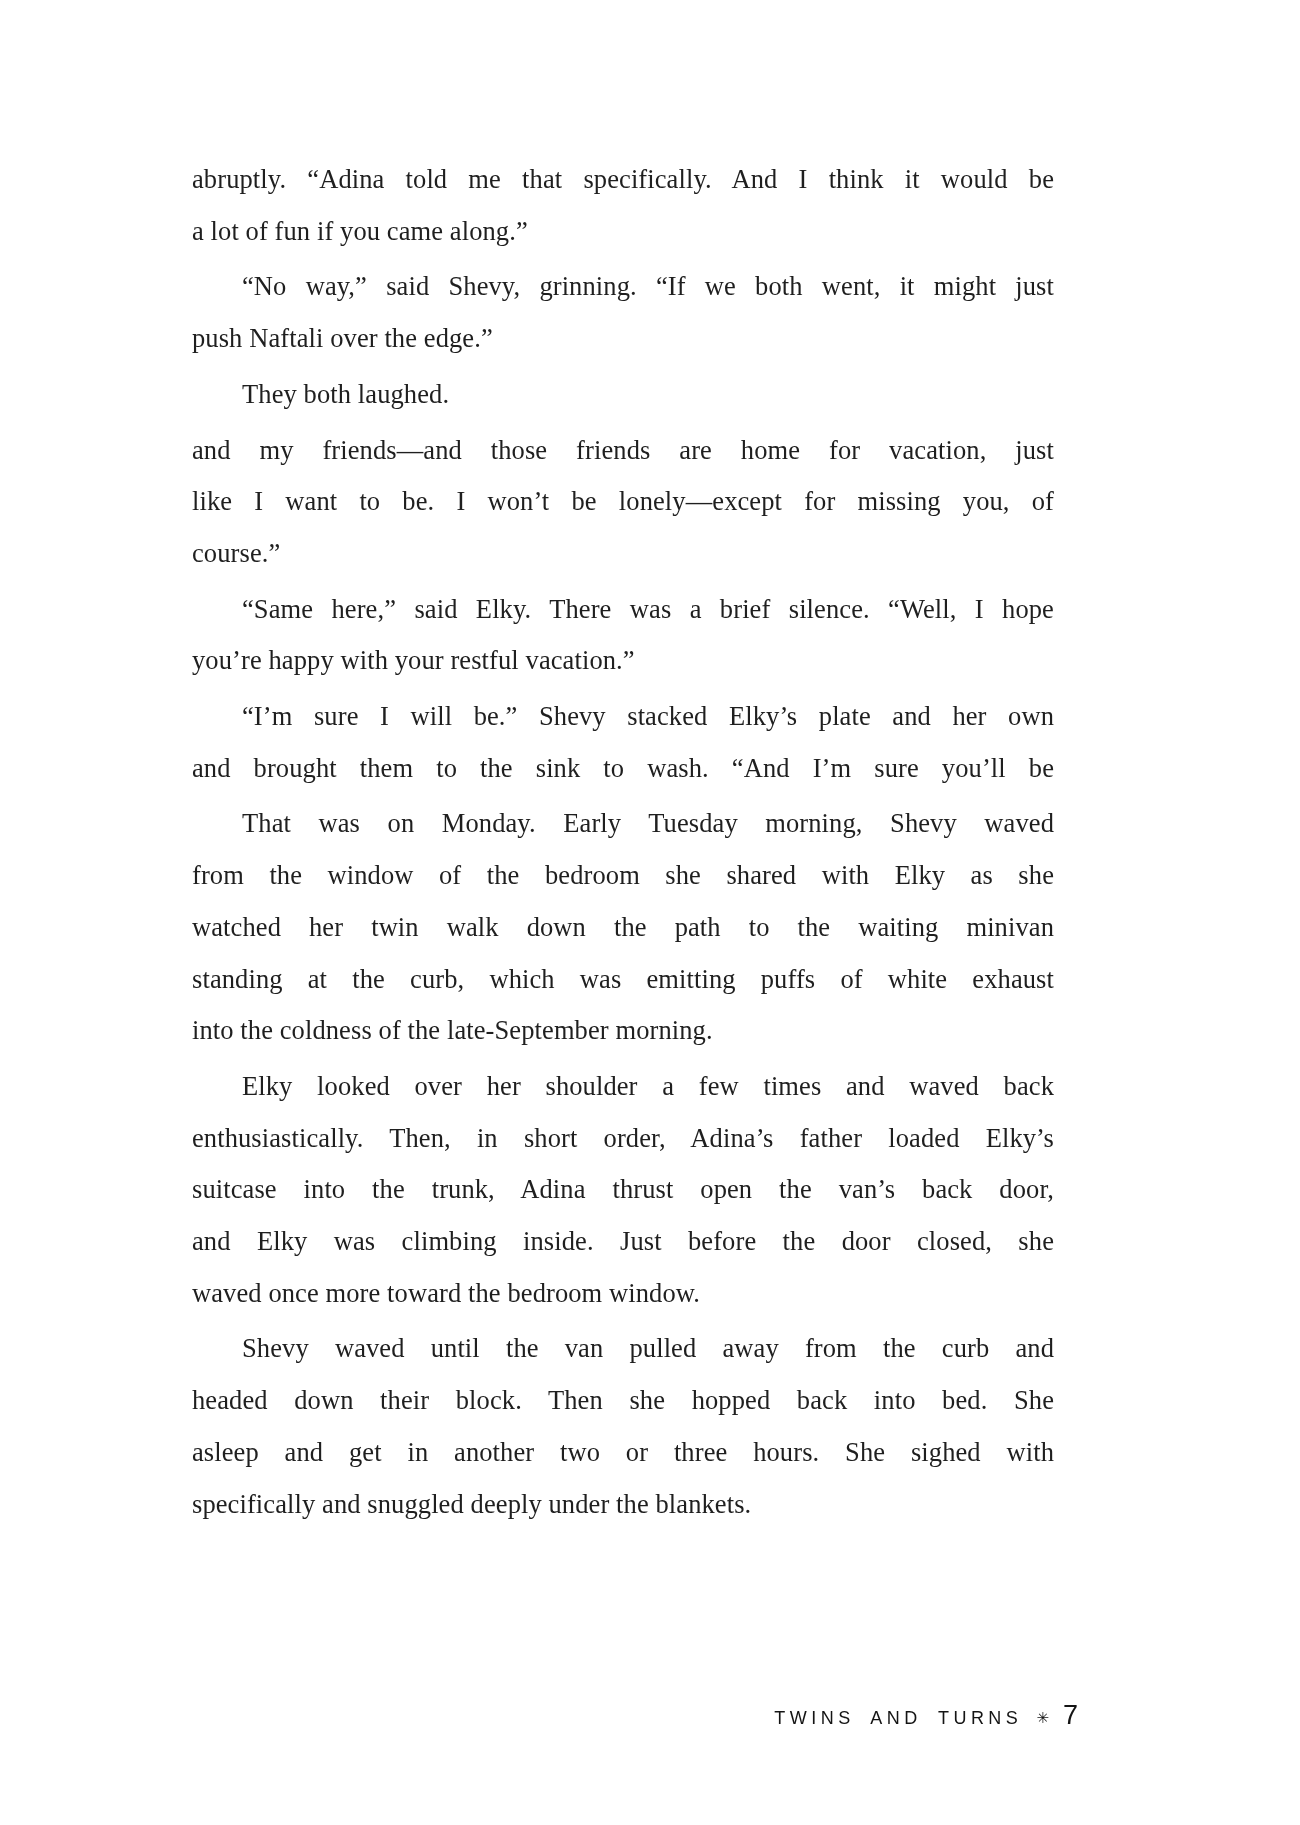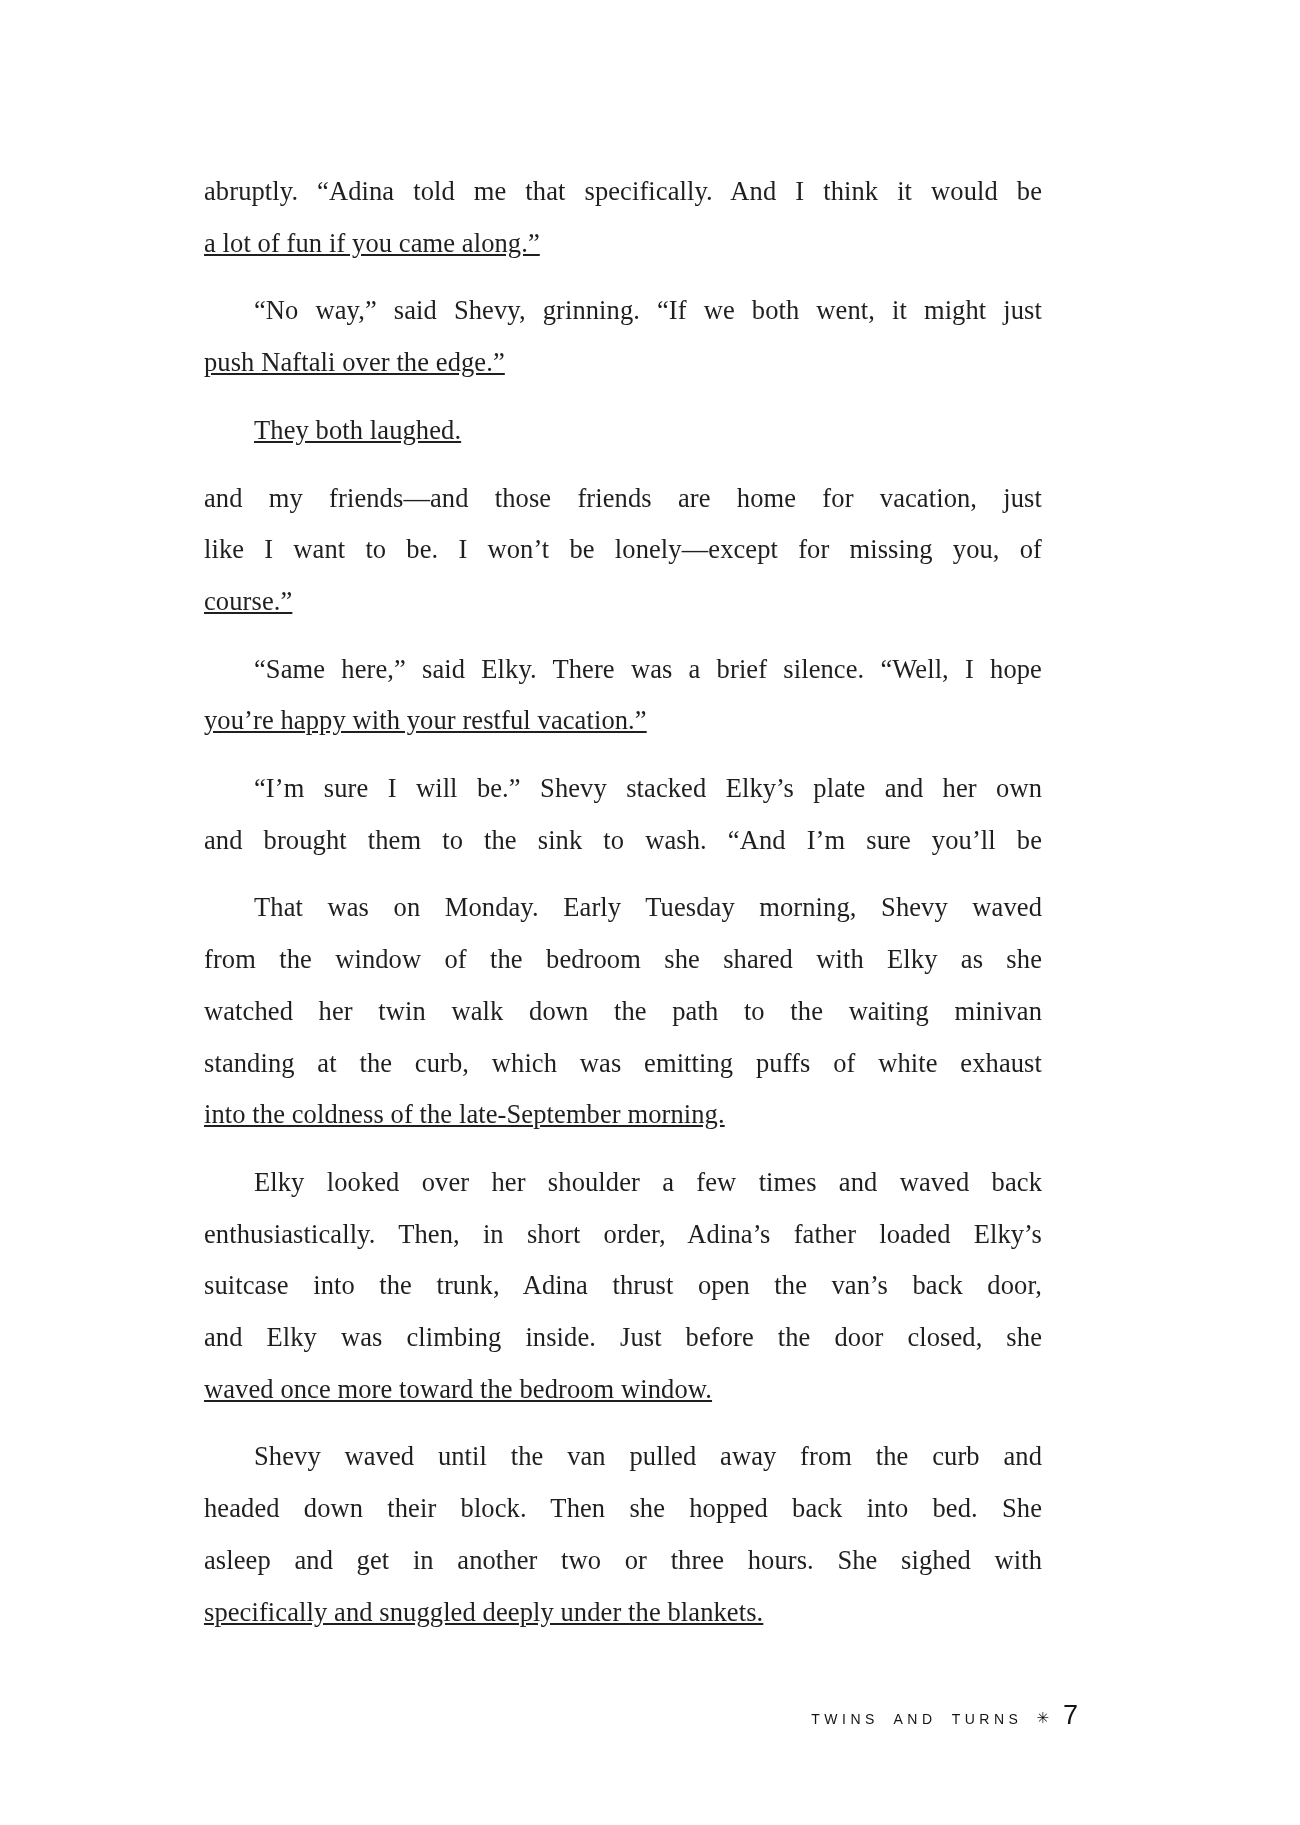--- a/index.html
+++ b/index.html
@@ -23,48 +23,47 @@
     left: 188px;
     top: 150px;
     width: 870px;
     font-family: "Liberation Serif", "DejaVu Serif", serif;
     font-size: 26.5px;
     line-height: 51.7px;
     color: #1f1f1f;
     letter-spacing: 0.1px;
   }
   .para {
-    margin: 16px;
+    margin: 4px;
     padding: 0;
   }
   .line {
     display: block;
     text-align: justify;
     text-align-last: justify;
     white-space: normal;
   }
   .line.para-end {
     text-align-last: left;
-    text-decoration: underline;
   }
   .line.indented {
     text-indent: 50px;
   }
   .footer {
     position: absolute;
     top: 1700px;
     right: 222px;
     display: flex;
     align-items: baseline;
     gap: 14px;
     font-family: "Liberation Sans", "DejaVu Sans", sans-serif;
     color: #141414;
   }
   .footer .book-title {
-    font-size: 14px;
+    font-size: 18px;
     letter-spacing: 4.5px;
     word-spacing: 7px;
     font-weight: 400;
   }
   .footer .sep {
     font-size: 15px;
     position: relative;
     top: -1px;
   }
   .footer .page-num {

